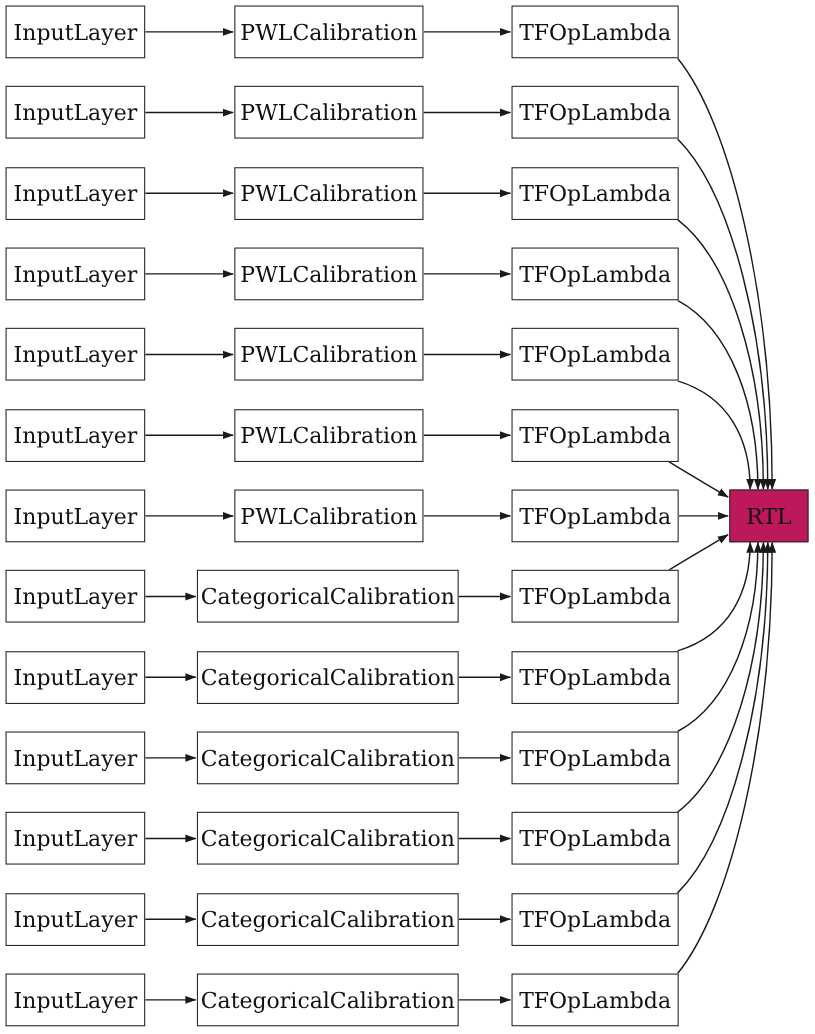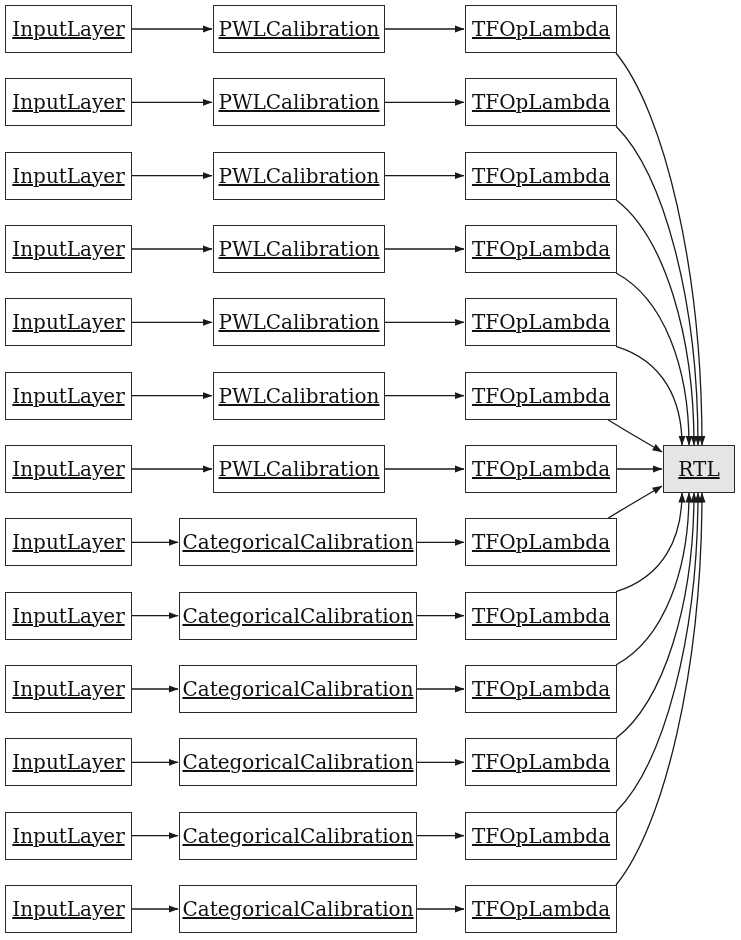--- a/index.html
+++ b/index.html
@@ -27,21 +27,20 @@
     box-sizing: border-box;
     background: #ffffff;
     border: 1.4px solid #2a2a2a;
     display: flex;
     align-items: center;
     justify-content: center;
     font-size: 20px;
     color: #111111;
     white-space: nowrap;
     line-height: 1;
-    text-decoration: underline;
   }
 </style>
 </head>
 <body>
 
 <div class="stage">
   <svg class="edge-layer" viewBox="0 0 741 940" xmlns="http://www.w3.org/2000/svg">
     <defs>
       <marker id="ah" markerUnits="userSpaceOnUse" markerWidth="10" markerHeight="8" viewBox="0 0 10 8" refX="9.5" refY="4" orient="auto">
         <path d="M0,0.4 L10,4 L0,7.6 z" fill="#1a1a1a"></path>
@@ -122,15 +121,15 @@
       <div class="node" style="left: 465px; top: 665px; width: 152px; height: 48px; border-color: rgb(42, 42, 42); background: rgb(255, 255, 255);">TFOpLambda</div>
       <div class="node" style="left: 5px; top: 738.333px; width: 127px; height: 48px; border-color: rgb(42, 42, 42); background: rgb(255, 255, 255);">InputLayer</div>
       <div class="node" style="left: 179px; top: 738.333px; width: 238px; height: 48px; border-color: rgb(42, 42, 42); background: rgb(255, 255, 255);">CategoricalCalibration</div>
       <div class="node" style="left: 465px; top: 738.333px; width: 152px; height: 48px; border-color: rgb(42, 42, 42); background: rgb(255, 255, 255);">TFOpLambda</div>
       <div class="node" style="left: 5px; top: 811.667px; width: 127px; height: 48px; border-color: rgb(42, 42, 42); background: rgb(255, 255, 255);">InputLayer</div>
       <div class="node" style="left: 179px; top: 811.667px; width: 238px; height: 48px; border-color: rgb(42, 42, 42); background: rgb(255, 255, 255);">CategoricalCalibration</div>
       <div class="node" style="left: 465px; top: 811.667px; width: 152px; height: 48px; border-color: rgb(42, 42, 42); background: rgb(255, 255, 255);">TFOpLambda</div>
       <div class="node" style="left: 5px; top: 885px; width: 127px; height: 48px; border-color: rgb(42, 42, 42); background: rgb(255, 255, 255);">InputLayer</div>
       <div class="node" style="left: 179px; top: 885px; width: 238px; height: 48px; border-color: rgb(42, 42, 42); background: rgb(255, 255, 255);">CategoricalCalibration</div>
       <div class="node" style="left: 465px; top: 885px; width: 152px; height: 48px; border-color: rgb(42, 42, 42); background: rgb(255, 255, 255);">TFOpLambda</div>
-      <div class="node" style="left: 663px; top: 445px; width: 72px; height: 48px; border-color: rgb(42, 42, 42); background: #e5e5e5;">RTL</div>
+      <div class="node" style="left: 663px; top: 445px; width: 72px; height: 48px; border-color: rgb(42, 42, 42); background: #be185d;">RTL</div>
     </div>
 </div>
 
 </body></html>

